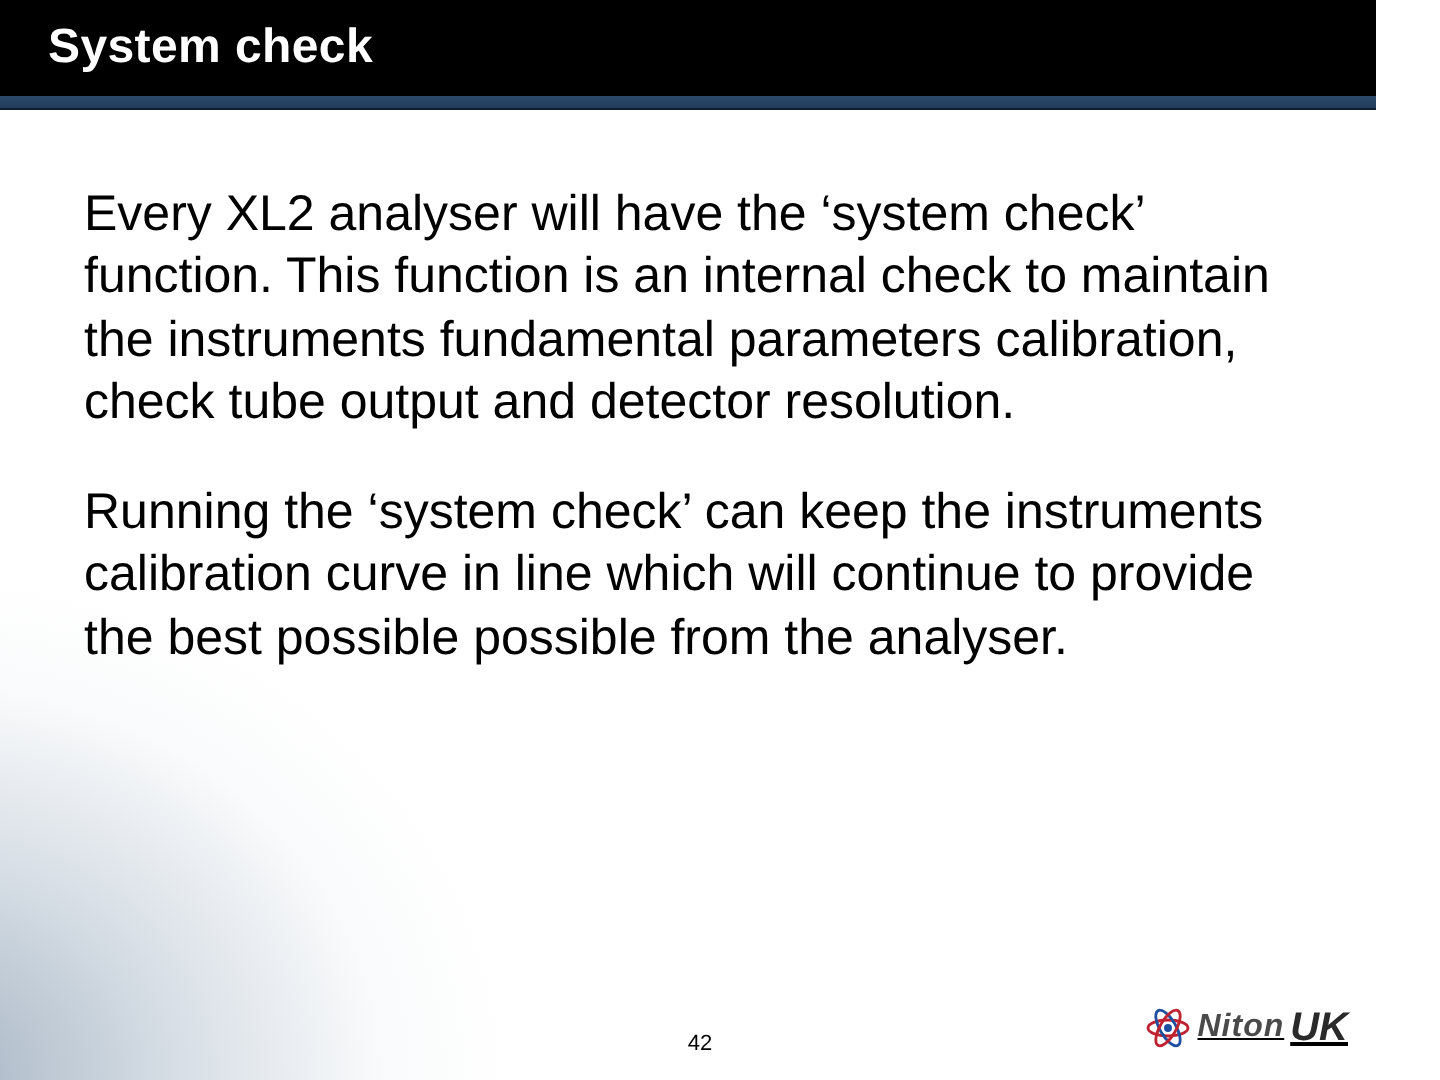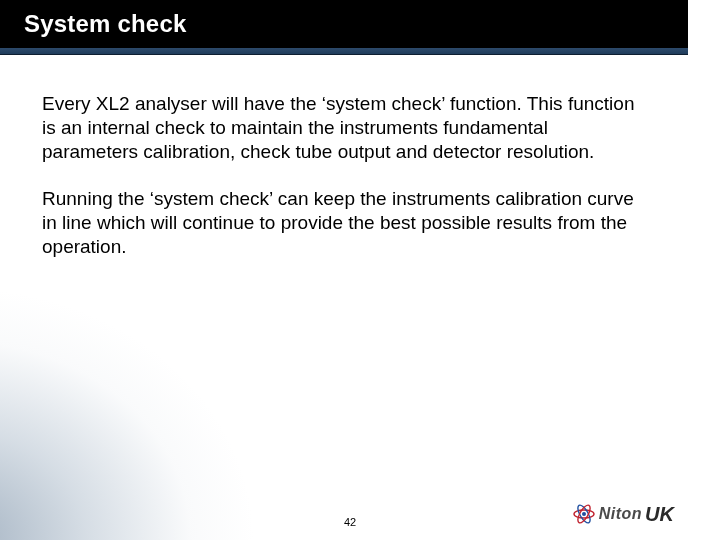--- a/index.html
+++ b/index.html
@@ -50,21 +50,21 @@
     font-size: 24px;
     font-weight: bold;
     letter-spacing: 0.2px;
   }
   .body {
     position: absolute;
     top: 92px;
     left: 42px;
     right: 42px;
     color: #000000;
-    font-size: 19px;
+    font-size: 25px;
     line-height: 1.25;
   }
   .body p {
     margin: 0 0 24px 0;
   }
   .footer {
     position: absolute;
     bottom: 10px;
     left: 12px;
     right: 0;
@@ -78,20 +78,21 @@
     font-size: 11px;
     color: #000000;
   }
   .logo {
     position: absolute;
     right: 14px;
     bottom: 4px;
     display: flex;
     align-items: center;
     gap: 3px;
+    text-decoration: underline;
   }
   .logo-text {
     font-family: Verdana, Arial, sans-serif;
     font-size: 16px;
     font-style: italic;
     font-weight: bold;
     color: #4a4a4a;
     letter-spacing: 0.5px;
   }
   .logo-uk {
@@ -112,21 +113,21 @@
 
 <div class="slide">
 
   <div class="title-bar">
     <div class="title-text">System check</div>
   </div>
   <div class="title-underline"></div>
 
   <div class="body">
     <p>Every XL2 analyser will have the ‘system check’ function. This function is an internal check to maintain the instruments fundamental parameters calibration, check tube output and detector resolution.</p>
-    <p>Running the ‘system check’ can keep the instruments calibration curve in line which will continue to provide the best possible results from the operation.</p>
+    <p>Running the ‘system check’ can keep the instruments calibration curve in line which will continue to provide the best possible possible from the analyser.</p>
   </div>
 
   <div class="footer">
     <div class="page-num">42</div>
     <div class="logo">
       <svg class="atom" viewBox="0 0 24 24">
         <g fill="none" stroke-width="1.4">
           <ellipse cx="12" cy="12" rx="10" ry="4" stroke="#c0222f" transform="rotate(0 12 12)"></ellipse>
           <ellipse cx="12" cy="12" rx="10" ry="4" stroke="#1f4fa0" transform="rotate(60 12 12)"></ellipse>
           <ellipse cx="12" cy="12" rx="10" ry="4" stroke="#c0222f" transform="rotate(120 12 12)"></ellipse>

